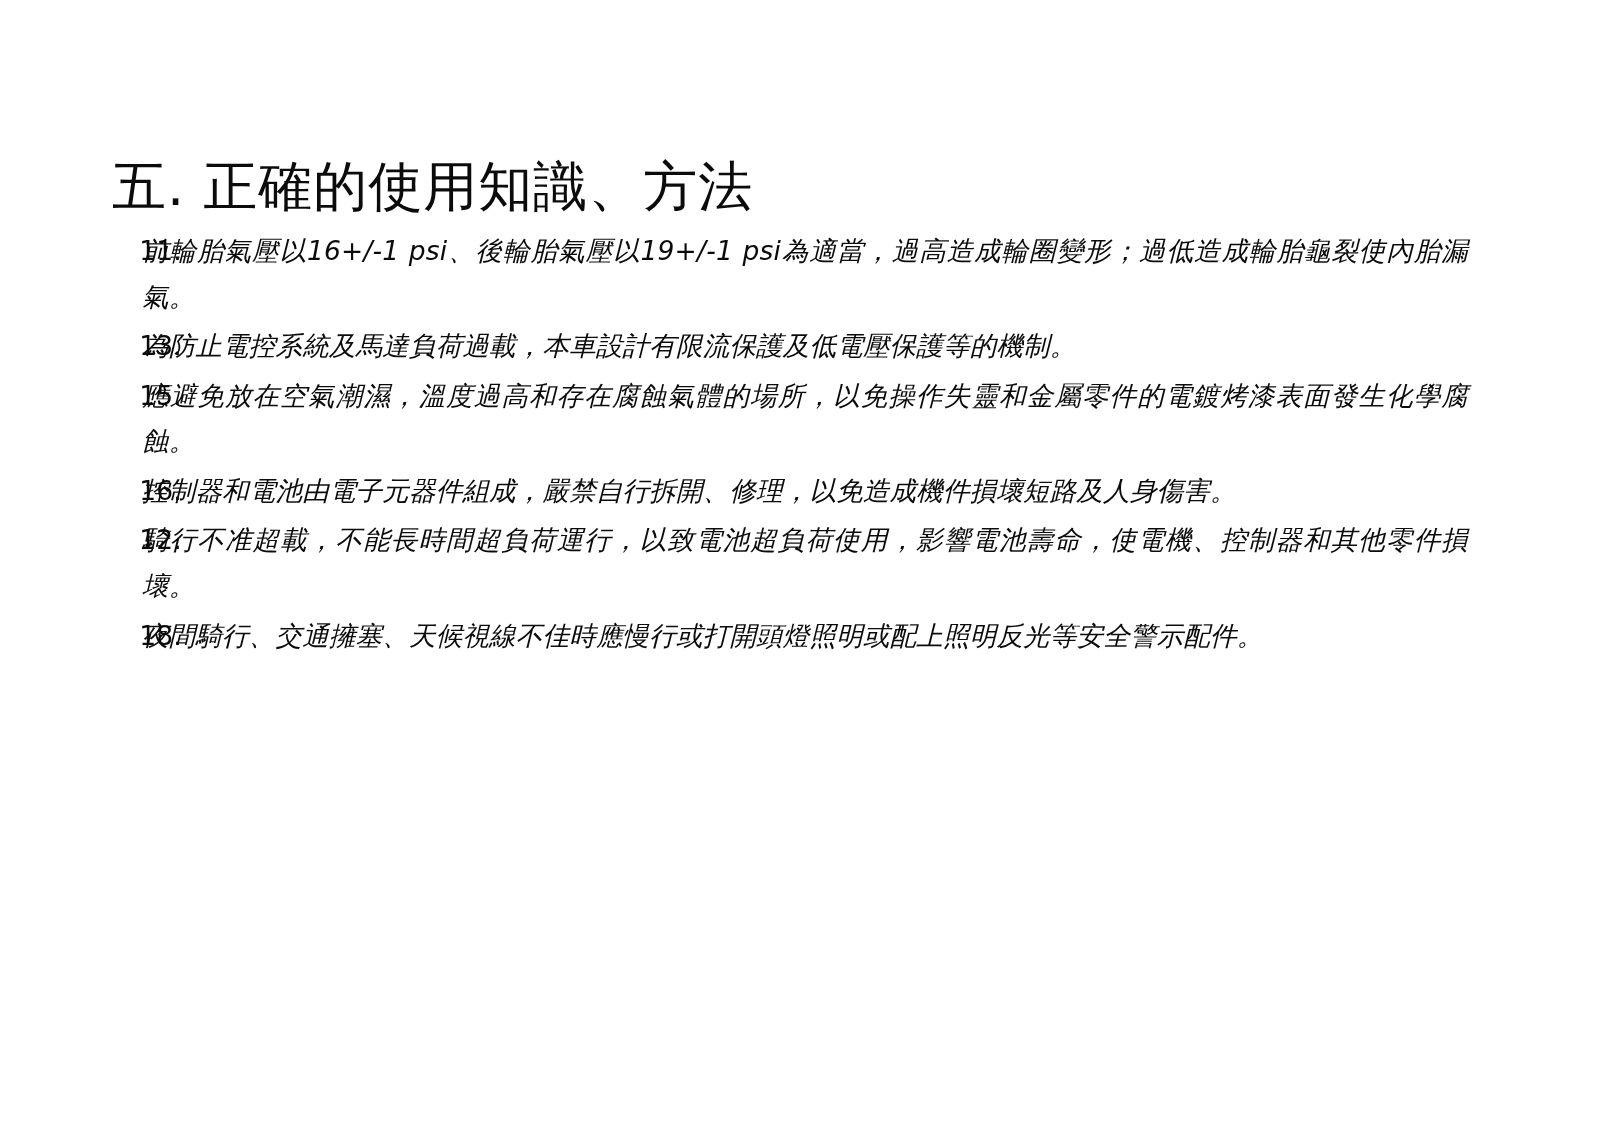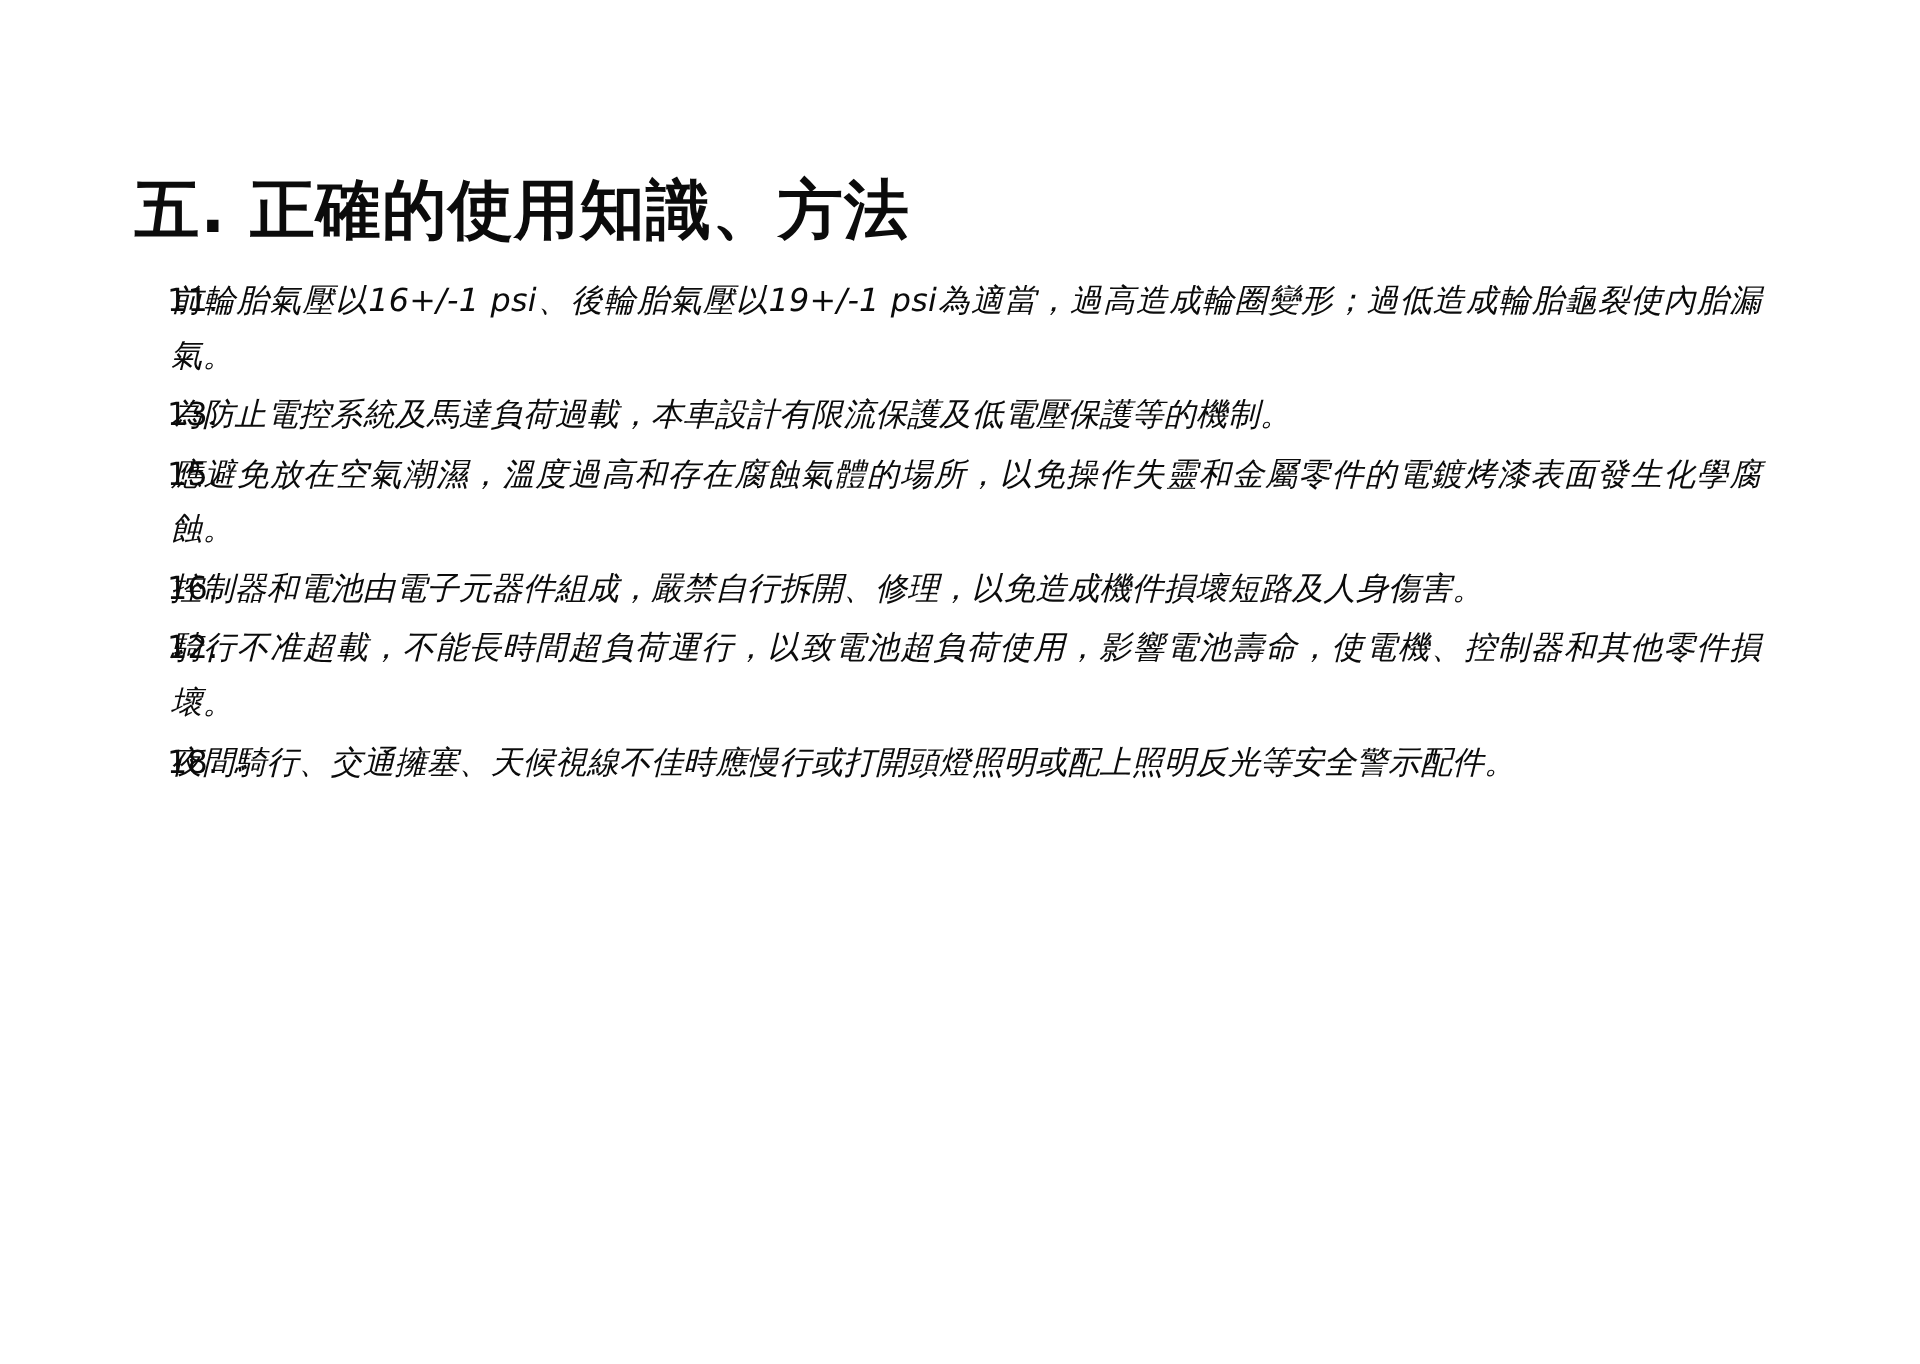--- a/index.html
+++ b/index.html
@@ -13,23 +13,23 @@
     height: 1137px;
     background: #ffffff;
     font-family: "DejaVu Sans", "Liberation Sans", sans-serif;
     color: #0b0b0b;
     overflow: hidden;
     box-sizing: border-box;
   }
   .doc-title {
     position: absolute;
     left: 112px;
-    top: 108px;
+    top: 120px;
     font-size: 54px;
-    font-weight: 700;
+    font-weight: 400;
     letter-spacing: 1px;
     line-height: 1.15;
     white-space: nowrap;
   }
   .body-list {
     position: absolute;
     left: 136px;
     top: 228px;
     width: 1332px;
   }

